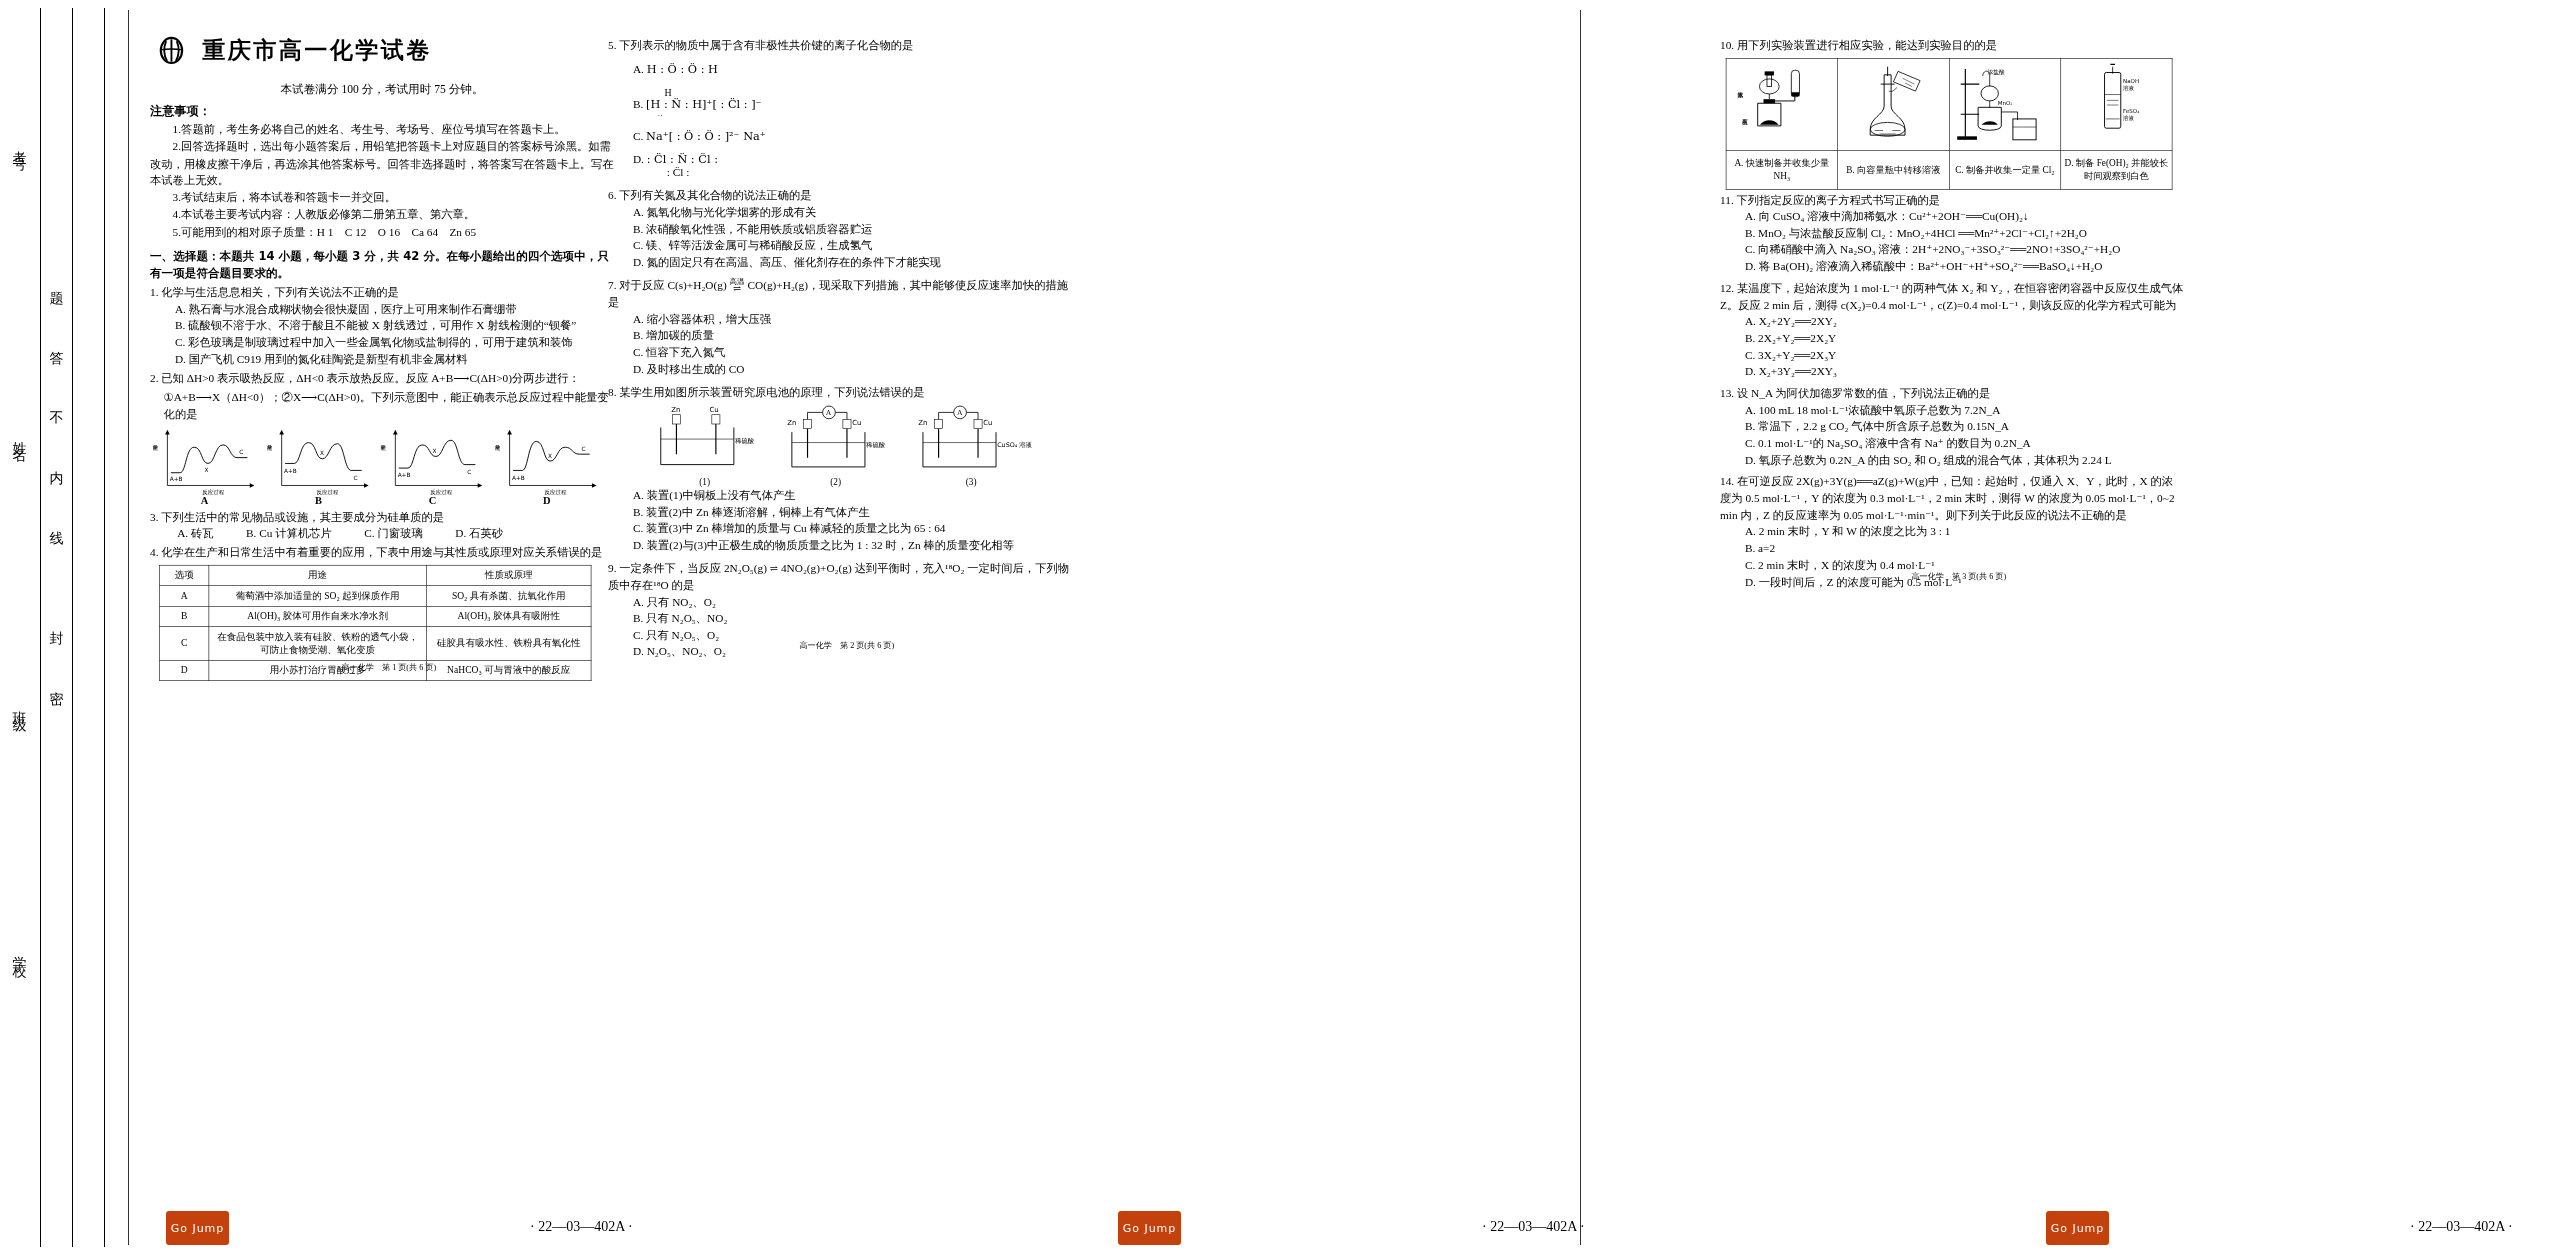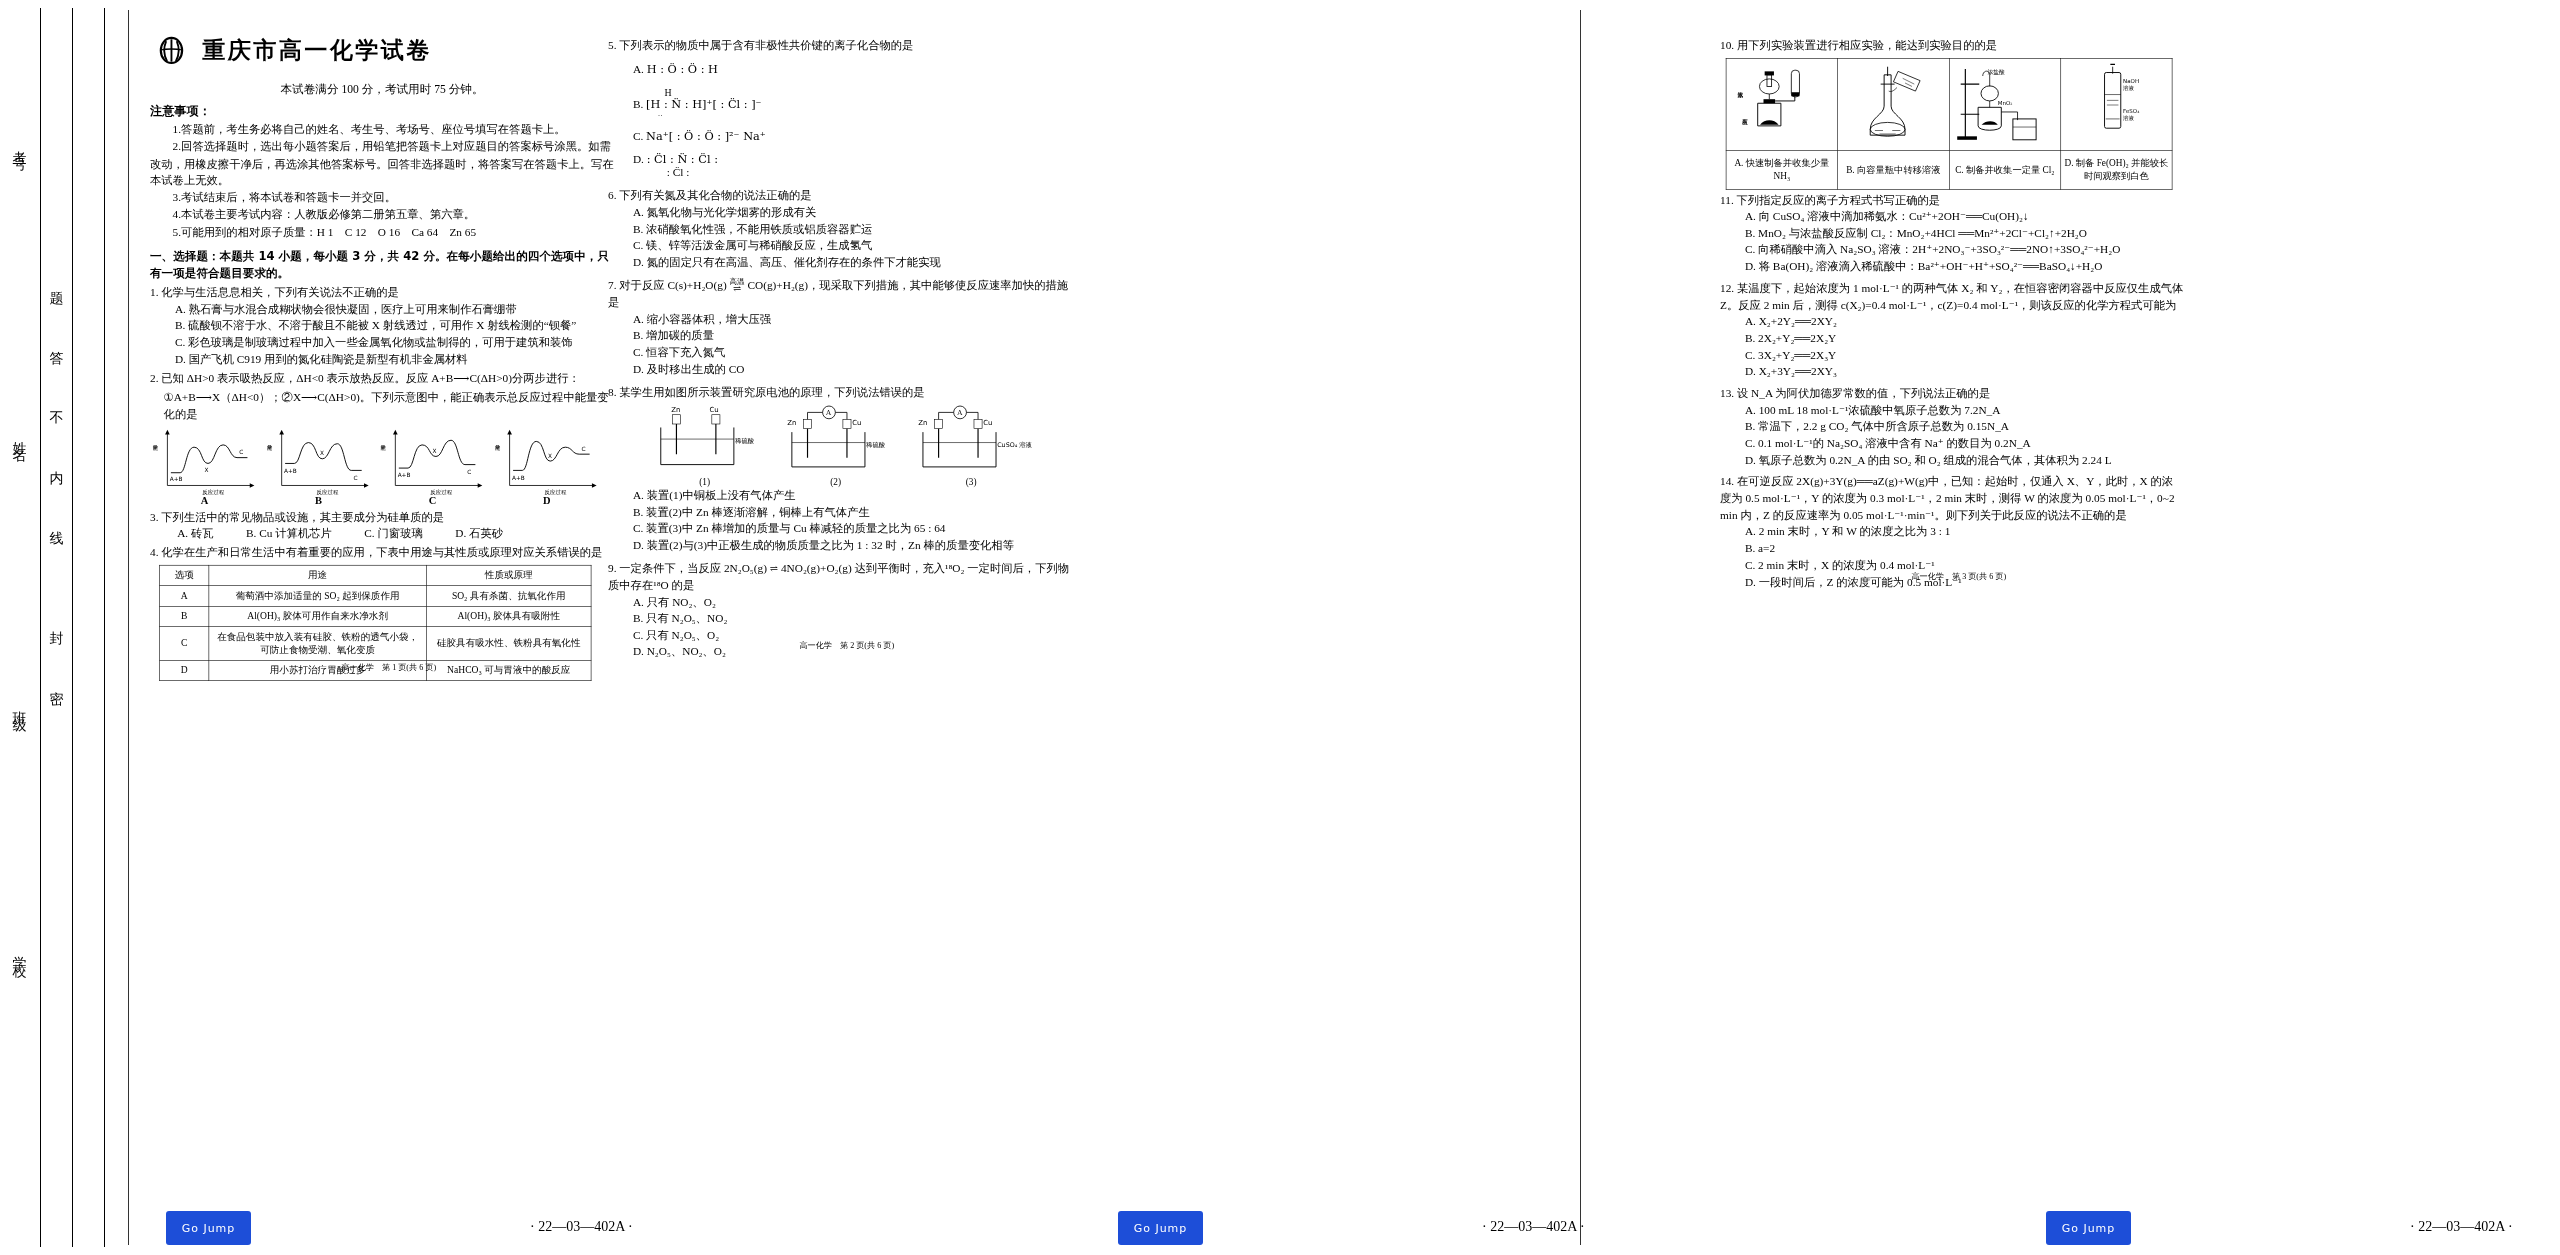--- a/index.html
+++ b/index.html
@@ -54,21 +54,21 @@
   table.q10 td.capt{height:58px;line-height:1.35;}
   .appar{height:150px;display:block;margin:0 auto;}
 
   
   .cellrow{display:flex;gap:26px;justify-content:center;margin:6px 0 0 0;}
   .cellcap{text-align:center;font-size:16px;margin-top:2px;}
 
   
   .footer{position:absolute;bottom:16px;font-size:14px;white-space:nowrap;}
   .fl{left:0;}
-  .stamp{position:absolute;bottom:10px;width:85px;height:34px;background:#1d4ed8;color:#fff;
+  .stamp{position:absolute;bottom:10px;width:63px;height:34px;background:#c2410c;color:#fff;
          font-size:11px;display:flex;align-items:center;justify-content:center;border-radius:3px;
          font-family:"DejaVu Sans","Liberation Sans",sans-serif;letter-spacing:1px;}
   .fcode{position:absolute;bottom:20px;font-size:14px;}
 </style>
 </head>
 <body>
 
 <div class="page">
 
   <div class="bind">

